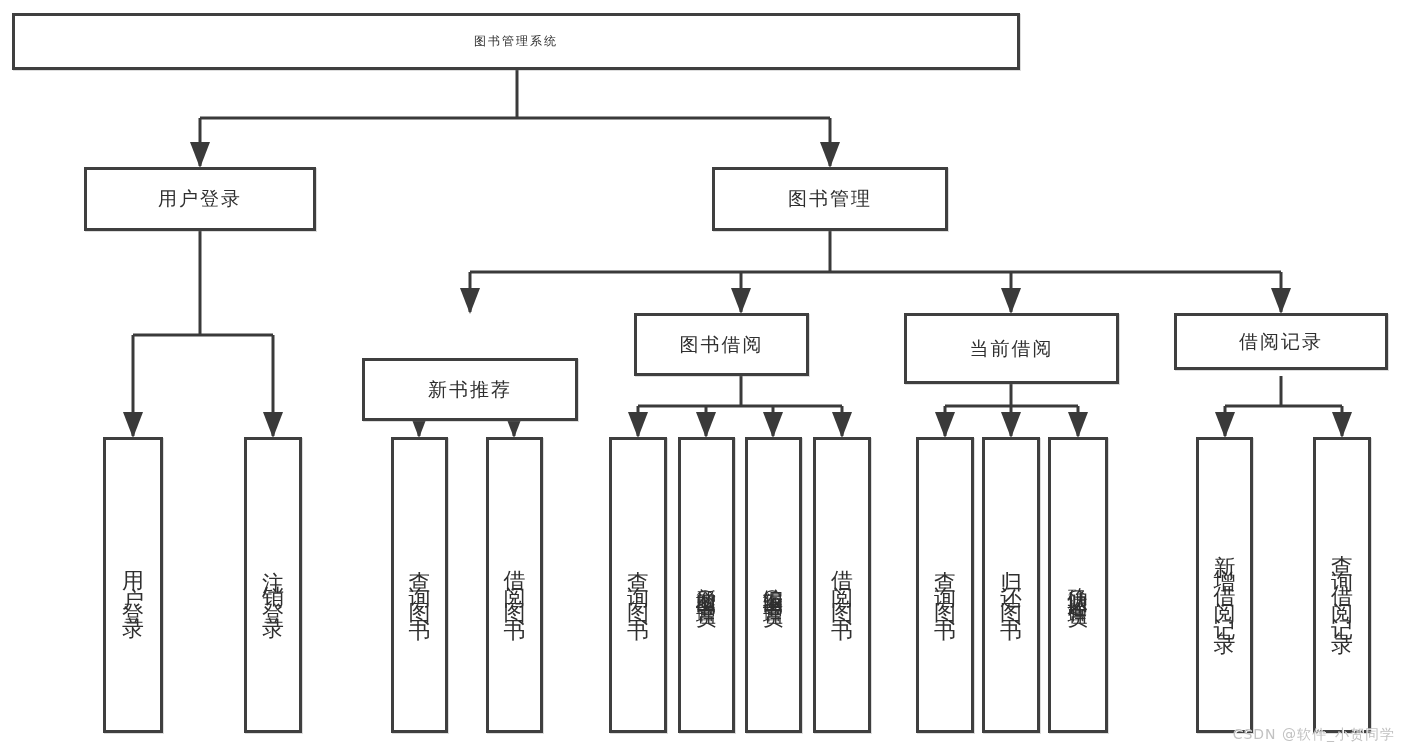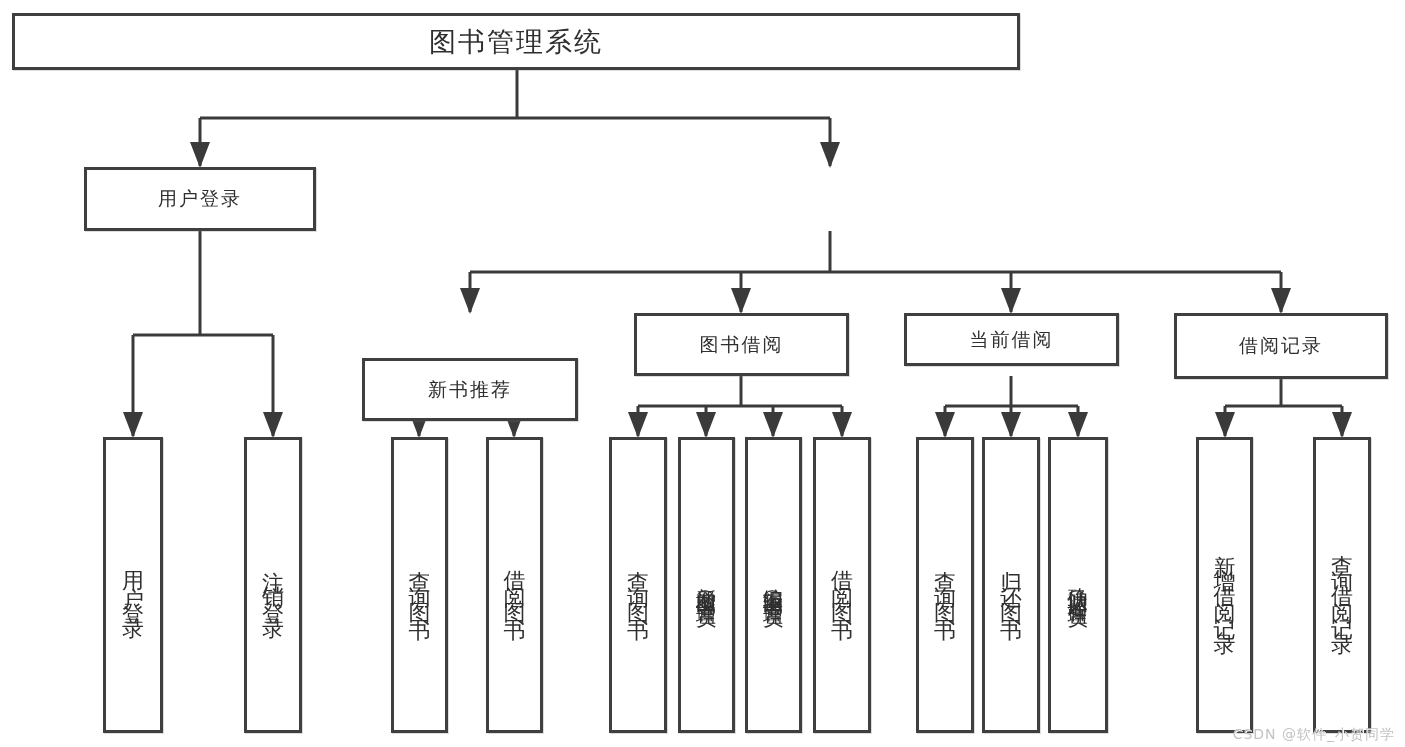--- a/index.html
+++ b/index.html
@@ -22,27 +22,27 @@
   
   .hbox{
     position:absolute;
     background:#fff;
     border:3px solid var(--box-border);
     display:flex;align-items:center;justify-content:center;
     box-shadow:1px 1px 0 rgba(120,120,120,.25);
   }
   .hbox .hlabel{font-size:19px;letter-spacing:2px;color:var(--text);white-space:nowrap;}
   .n-root{left:12px;top:13px;width:1008px;height:57px;}
-  .n-root .hlabel{font-size:27px;}
+  .n-root .hlabel{font-size:12px;}
   .n-l2a{left:84px;top:167px;width:232px;height:64px;}
   .n-l2b{left:712px;top:167px;width:236px;height:64px;}
   .n-l3a{left:362px;top:313px;width:216px;height:63px;margin-top:45px;}
-  .n-l3b{left:634px;top:313px;width:215px;height:63px;}
-  .n-l3c{left:904px;top:313px;width:215px;height:53px;}
-  .n-l3d{left:1174px;top:313px;width:214px;height:66px;justify-content:center;}
+  .n-l3b{left:634px;top:313px;width:175px;height:63px;}
+  .n-l3c{left:904px;top:313px;width:215px;height:71px;}
+  .n-l3d{left:1174px;top:313px;width:214px;height:57px;justify-content:center;}
 
   
   .vbox{
     position:absolute;
     top:437px;height:296px;
     background:#fff;
     border:3px solid var(--box-border);
     display:flex;align-items:center;justify-content:center;
     box-shadow:1px 1px 0 rgba(120,120,120,.25);
   }
@@ -134,20 +134,23 @@
     <path d="M1342 406 V436" marker-end="url(#arrow)"></path>
   </svg>
 
   <div class="hbox n-root">
     <span class="hlabel">图书管理系统</span>
   </div>
 
   <div class="hbox n-l2a">
     <span class="hlabel">用户登录</span>
   </div>
+  <div class="hbox n-l2b">
+    <span class="hlabel">图书管理</span>
+  </div>
 
   <div class="hbox n-l3a">
     <span class="hlabel">新书推荐</span>
   </div>
   <div class="hbox n-l3b">
     <span class="hlabel">图书借阅</span>
   </div>
   <div class="hbox n-l3c">
     <span class="hlabel">当前借阅</span>
   </div>

